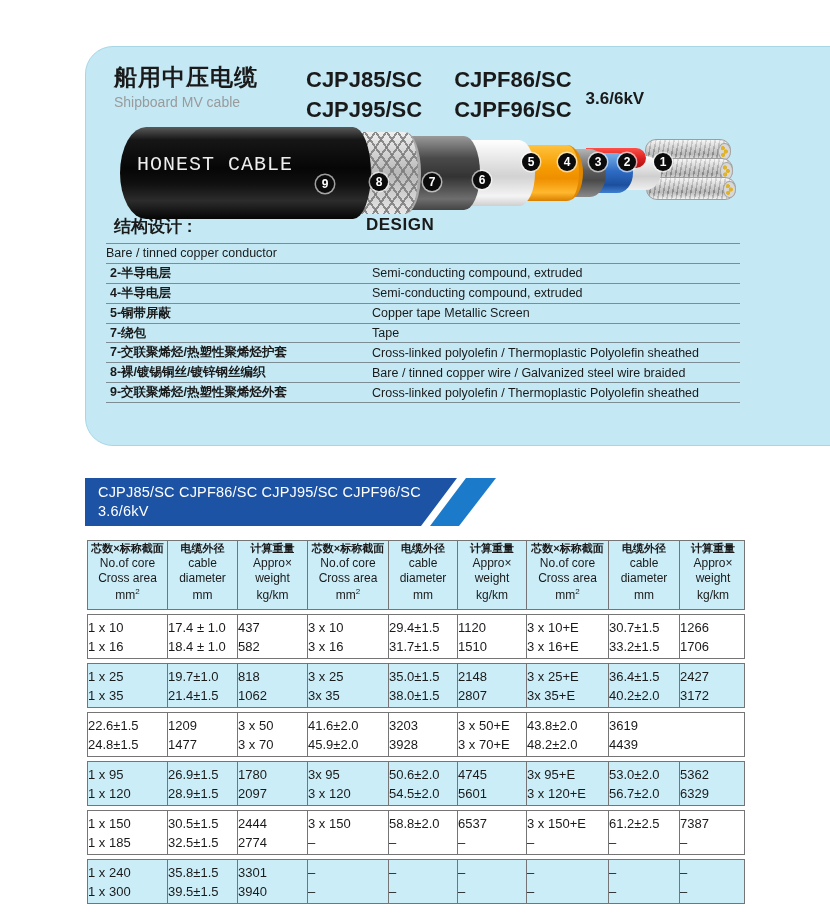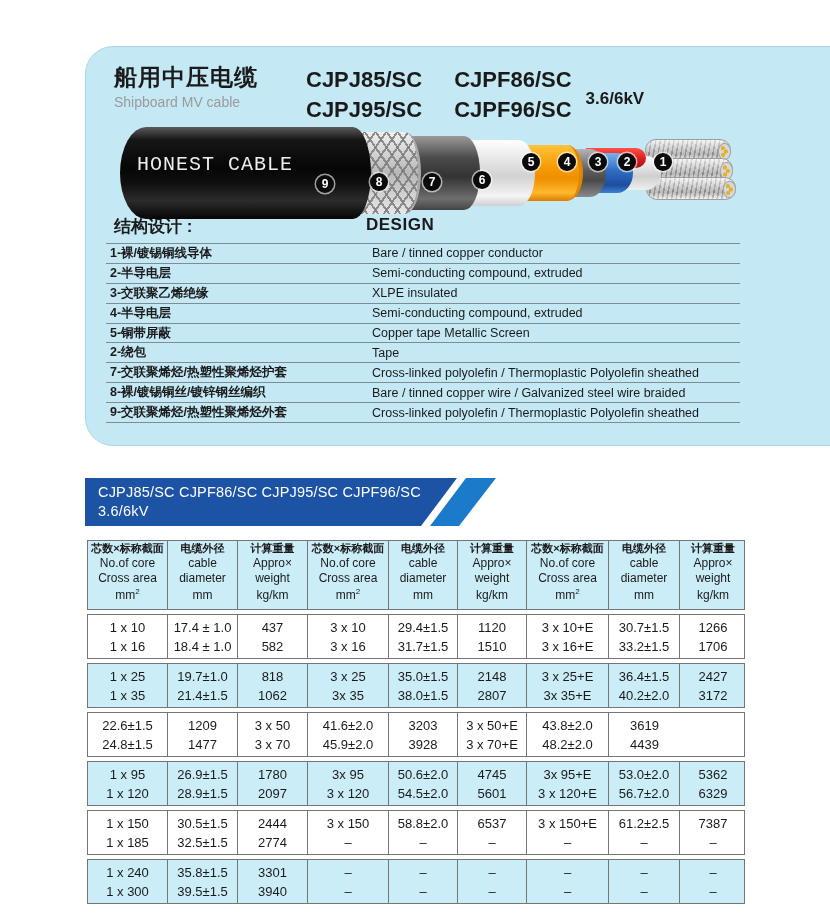--- a/index.html
+++ b/index.html
@@ -83,21 +83,21 @@
   .spec-grid{display:grid;grid-template-columns:80px 70px 70px 81px 69px 69px 82px 71px 66px;
     border:1px solid #757575;box-sizing:border-box;}
   .spec-header{height:70px;background:#cbedf8;}
   .hcell{border-right:1px solid #757575;display:flex;flex-direction:column;align-items:center;
     padding-top:0;box-sizing:border-box;}
   .hcell:last-child,.cell:last-child{border-right:none;}
   .h-cn{font-size:11px;font-weight:700;white-space:nowrap;}
   .h-en{font-size:12px;line-height:14.5px;white-space:nowrap;}
   .spec-row{height:45px;margin-top:4px;background:#fff;}
   .spec-row.alt{background:#cbedf8;}
-  .cell{border-right:1px solid #757575;display:flex;flex-direction:column;align-items:center;
+  .cell{border-right:1px solid #757575;display:flex;flex-direction:column;align-items:flex-start;
     justify-content:center;gap:2px;font-size:13px;line-height:17px;box-sizing:border-box;white-space:nowrap;}
   sup{font-size:8px;}
 </style>
 </head>
 <body>
 
 <div class="page">
 
   <div class="top-panel">
 
@@ -138,41 +138,36 @@
       <div class="marker" style="left:438px;top:26px;">4</div>
       <div class="marker" style="left:469px;top:26px;">3</div>
       <div class="marker" style="left:498px;top:26px;">2</div>
       <div class="marker" style="left:534px;top:26px;">1</div>
     </div>
 
     <div class="design-head-cn">结构设计 :</div>
     <div class="design-head-en">DESIGN</div>
     <div class="design-table" id="design-table">
         <div class="design-row">
-          <div class="design-cn">1-裸/镀锡铜线导体</div>
           <div class="design-en">Bare / tinned copper conductor</div>
         </div>
         <div class="design-row">
           <div class="design-cn">2-半导电层</div>
           <div class="design-en">Semi-conducting compound, extruded</div>
         </div>
         <div class="design-row">
-          <div class="design-cn">3-交联聚乙烯绝缘</div>
-          <div class="design-en">XLPE insulated</div>
-        </div>
-        <div class="design-row">
           <div class="design-cn">4-半导电层</div>
           <div class="design-en">Semi-conducting compound, extruded</div>
         </div>
         <div class="design-row">
           <div class="design-cn">5-铜带屏蔽</div>
           <div class="design-en">Copper tape Metallic Screen</div>
         </div>
         <div class="design-row">
-          <div class="design-cn">2-绕包</div>
+          <div class="design-cn">7-绕包</div>
           <div class="design-en">Tape</div>
         </div>
         <div class="design-row">
           <div class="design-cn">7-交联聚烯烃/热塑性聚烯烃护套</div>
           <div class="design-en">Cross-linked polyolefin / Thermoplastic Polyolefin sheathed</div>
         </div>
         <div class="design-row">
           <div class="design-cn">8-裸/镀锡铜丝/镀锌钢丝编织</div>
           <div class="design-en">Bare / tinned copper wire / Galvanized steel wire braided</div>
         </div>

